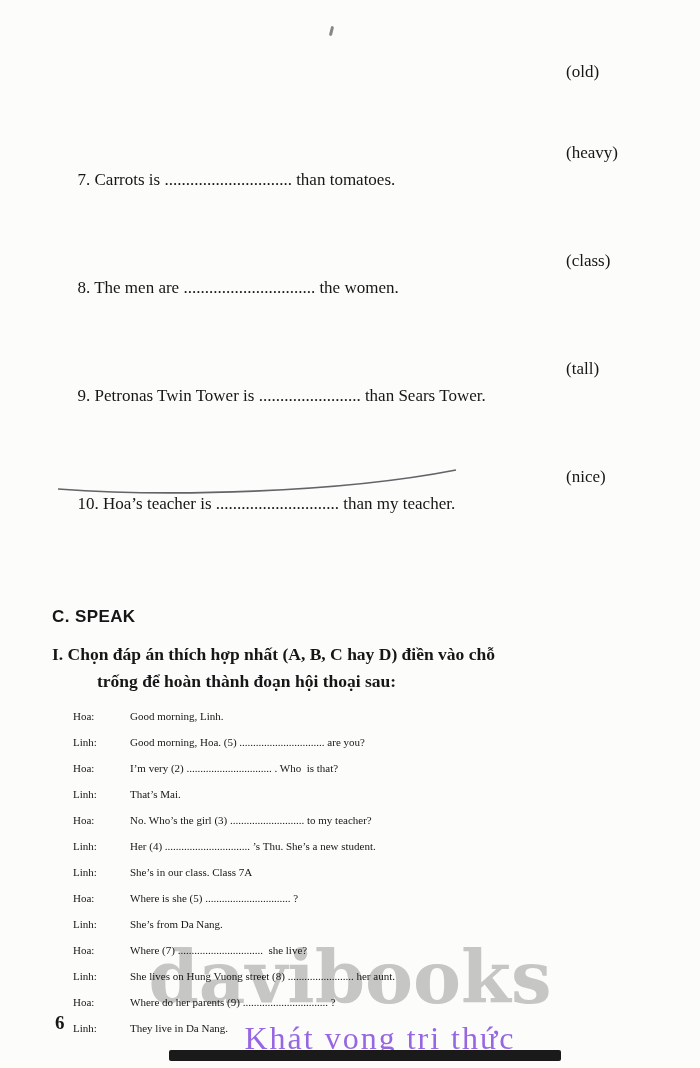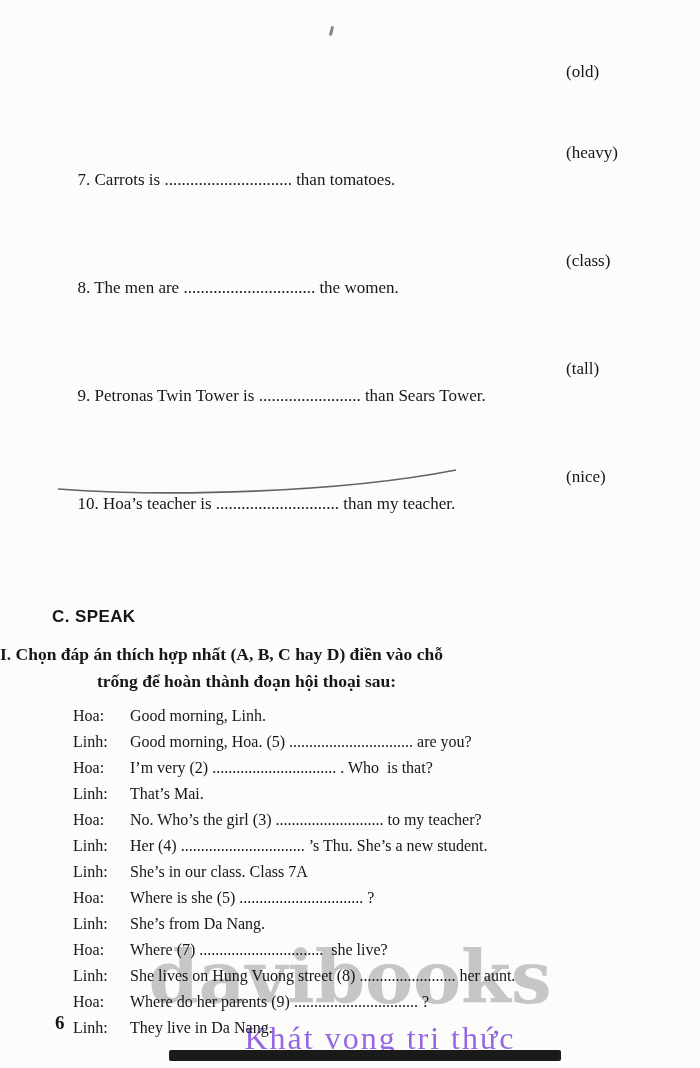--- a/index.html
+++ b/index.html
@@ -20,25 +20,25 @@
   .warmup-row{position:relative;padding-left:52px;font-size:17px;line-height:27px;white-space:pre;}
   .hint{position:absolute;left:566px;top:0;}
   
   .speak{
     margin:36px 0 0 52px;
     font-family:"Liberation Sans", sans-serif;
     font-size:17px;font-weight:700;letter-spacing:.4px;
   }
   
   .task{margin:0;font-weight:700;font-size:17.5px;line-height:27px;}
-  .l1{margin-top:14px;}
+  .l1{margin-top:14px;padding-left:52px;}
   .l2{padding-left:97px;}
   
   .dialogue{margin-top:8px;}
-  .dlg{padding-left:73px;font-size:16px;line-height:26px;white-space:pre;}
+  .dlg{padding-left:73px;font-size:11px;line-height:26px;white-space:pre;}
   .sp{display:inline-block;width:57px;}
   .pen-line{position:absolute;left:48px;top:462px;width:424px;height:42px;pointer-events:none;}
   .page-num{position:absolute;left:55px;top:1012px;font-weight:700;font-size:19px;}
   
   .watermark{position:absolute;left:0;top:0;width:700px;height:1068px;z-index:0;text-align:center;}
   .wm-brand{
     position:absolute;top:942px;left:0;right:0;
     font-family:"DejaVu Serif", serif;font-weight:700;
     font-size:72px;line-height:1;color:#8d8d8d;opacity:.48;
   }

